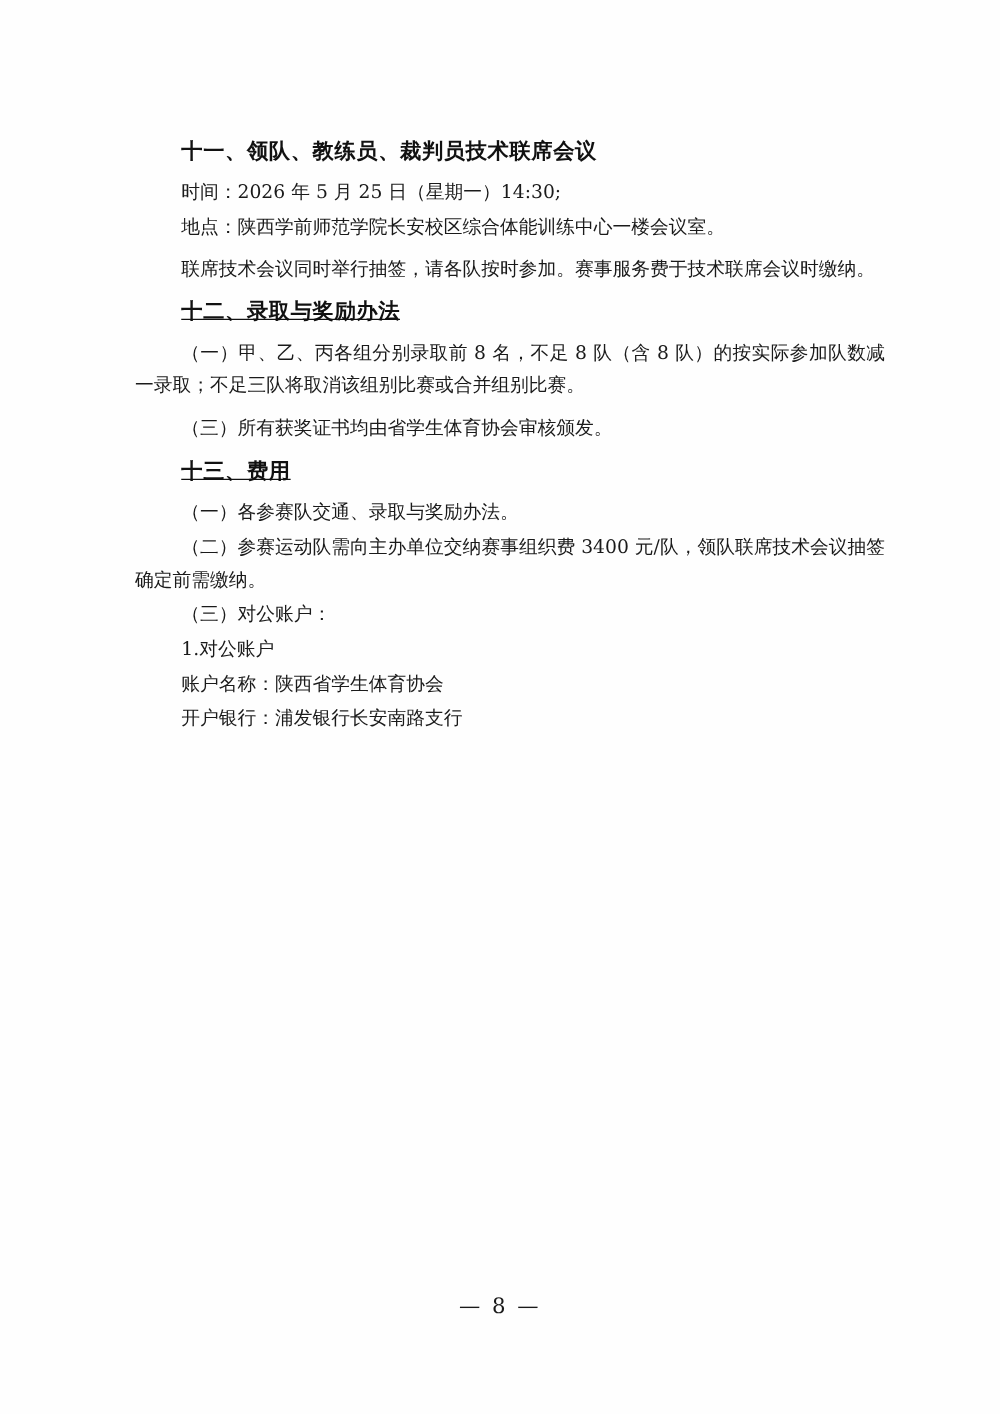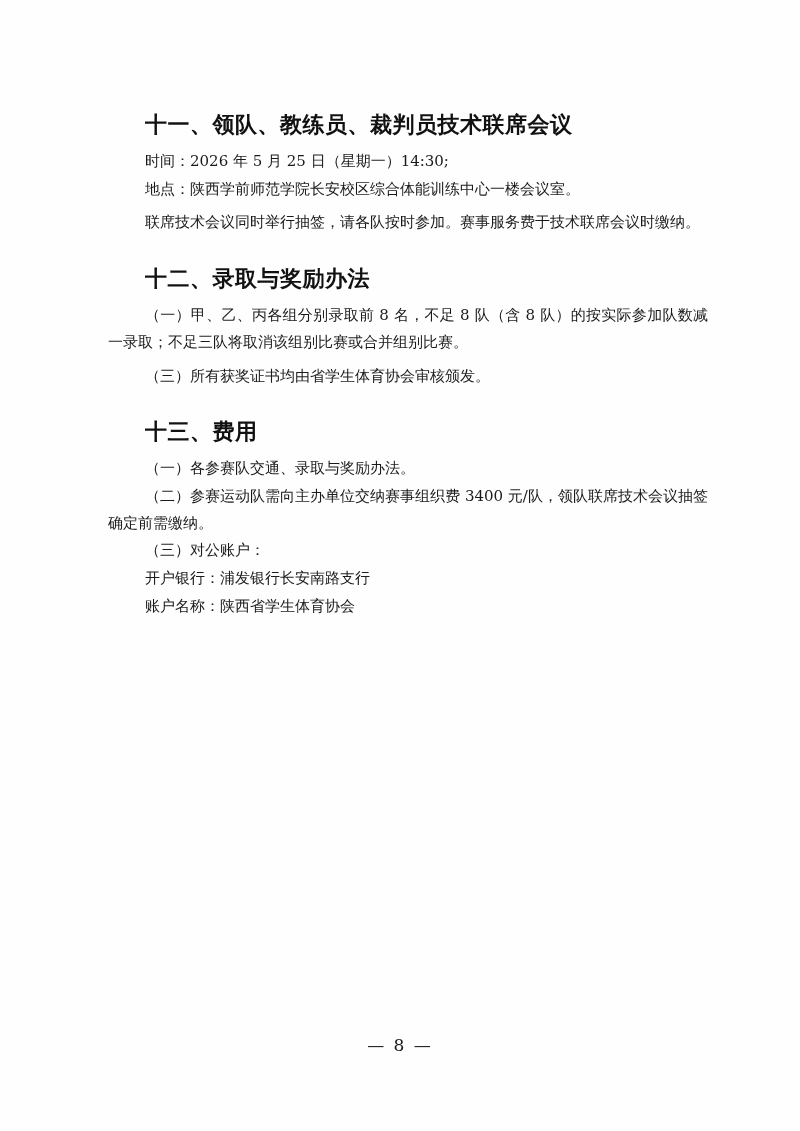--- a/index.html
+++ b/index.html
@@ -24,41 +24,42 @@
   }
   .content {
     position: absolute;
     left: 108px;
     top: 108px;
     width: 600px;
   }
   .h-head {
     font-family: "DejaVu Sans", "Liberation Sans", sans-serif;
     font-weight: bold;
-    font-size: 22px;
+    font-size: 17px;
     letter-spacing: 0.5px;
     line-height: 1.55;
     margin: 0 0 6px 0;
     text-indent: 37px;
     color: #111;
   }
   .p {
     font-size: 15px;
     line-height: 1.78;
     margin: 0 0 1px 0;
     text-indent: 37px;
     text-align: justify;
     text-justify: inter-ideograph;
     color: #1a1a1a;
   }
   .p.noindent {
     text-indent: 37px;
   }
   .gap-top {
-    margin-top: 26px;
+    margin-top: 8px;
+    text-decoration: underline;
   }
   .gap-small {
     margin-top: 7px;
   }
   .footer {
     position: absolute;
     left: 0;
     top: 1035px;
     width: 800px;
     text-align: center;
@@ -83,21 +84,22 @@
     <p class="p gap-small">联席技术会议同时举行抽签，请各队按时参加。赛事服务费于技术联席会议时缴纳。</p>
 
     <h2 class="h-head gap-top">十二、录取与奖励办法</h2>
     <p class="p">（一）甲、乙、丙各组分别录取前 8 名，不足 8 队（含 8 队）的按实际参加队数减一录取；不足三队将取消该组别比赛或合并组别比赛。</p>
     <p class="p gap-small">（三）所有获奖证书均由省学生体育协会审核颁发。</p>
 
     <h2 class="h-head gap-top">十三、费用</h2>
     <p class="p">（一）各参赛队交通、录取与奖励办法。</p>
     <p class="p">（二）参赛运动队需向主办单位交纳赛事组织费 3400 元/队，领队联席技术会议抽签确定前需缴纳。</p>
     <p class="p">（三）对公账户：</p>
+    <p class="p noindent">1.对公账户</p>
+    <p class="p noindent">账户名称：陕西省学生体育协会</p>
     <p class="p noindent">开户银行：浦发银行长安南路支行</p>
-    <p class="p noindent">账户名称：陕西省学生体育协会</p>
 
   </div>
 
   <div class="footer">
     <span class="pg">— 8 —</span>
   </div>
 </div>
 
 </body></html>

